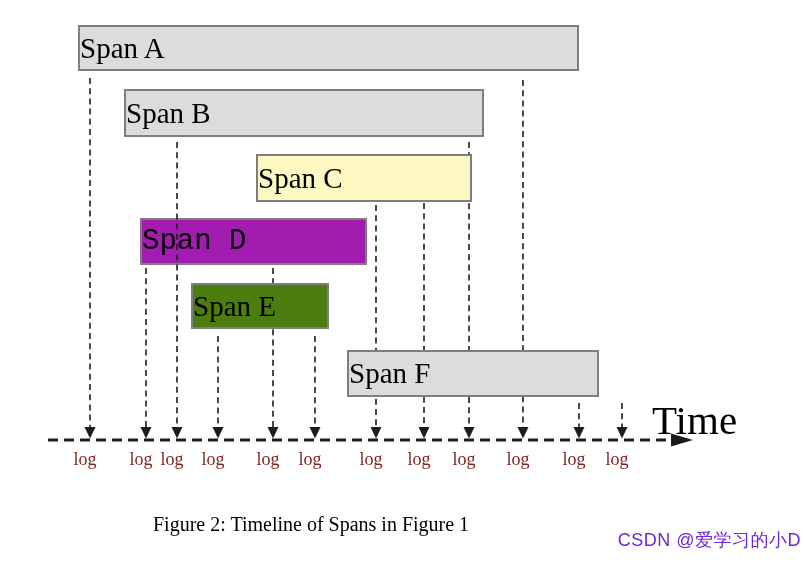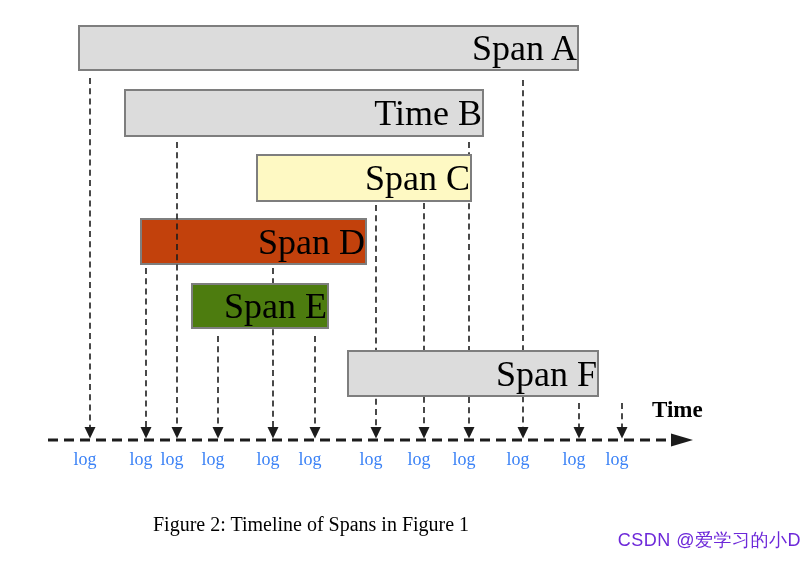--- a/index.html
+++ b/index.html
@@ -7,30 +7,30 @@
     position:relative;width:804px;height:562px;background:#ffffff;overflow:hidden;
     font-family:"Liberation Serif","DejaVu Serif",serif;
   }
   .layer{position:absolute;left:0;top:0;}
   #layer-back{z-index:1;}
   #layer-boxes{z-index:2;width:804px;height:562px;pointer-events:none;}
   #layer-front{z-index:3;}
   #layer-logs{z-index:4;width:804px;height:562px;pointer-events:none;}
   .span-box{
     position:absolute;box-sizing:border-box;
-    display:flex;align-items:center;justify-content:flex-end;
-    font-size:36px;color:#000;line-height:1;
+    display:flex;align-items:center;justify-content:flex-start;
+    font-size:29px;color:#000;line-height:1;
   }
   .log-label{
     position:absolute;transform:translateX(-50%);
-    font-size:18px;color:#3b82f6;line-height:1;white-space:nowrap;
+    font-size:18px;color:#7f1d1d;line-height:1;white-space:nowrap;
   }
   .time-label{
     position:absolute;left:652px;top:396px;z-index:4;
-    font-size:23px;color:#000;line-height:1.2;font-weight:bold;
+    font-size:41px;color:#000;line-height:1.2;
   }
   .caption{
     position:absolute;left:153px;top:512px;z-index:4;
     font-size:20px;font-weight:normal;color:#000;line-height:1.2;white-space:nowrap;
   }
   .watermark{
     position:absolute;right:3px;top:531px;z-index:5;
     font-family:"Liberation Sans","DejaVu Sans",sans-serif;
     font-size:18px;color:#6d28d9;line-height:1;white-space:nowrap;letter-spacing:0.5px;
   }
@@ -63,26 +63,26 @@
       <line x1="622" y1="403" x2="622" y2="427" stroke="#1c1c1c" stroke-width="1.6" stroke-dasharray="6 4.2"></line>
       <polygon points="616.5,427 627.5,427 622,438.5" fill="#1c1c1c"></polygon>
       <line x1="48" y1="440" x2="671" y2="440" stroke="#1c1c1c" stroke-width="3.2" stroke-dasharray="10 6"></line>
       <polygon points="671,433.5 693,440 671,446.5" fill="#1c1c1c"></polygon>
     </svg>
   <div id="layer-boxes" class="layer">
       <div class="span-box" style="left: 78px; top: 25px; width: 501px; height: 46px; background: rgb(220, 220, 220); border: 2px solid rgb(126, 126, 126);">
         <span>Span A</span>
       </div>
       <div class="span-box" style="left: 124px; top: 89px; width: 360px; height: 48px; background: rgb(220, 220, 220); border: 2px solid rgb(126, 126, 126);">
-        <span>Time B</span>
+        <span>Span B</span>
       </div>
       <div class="span-box" style="left: 256px; top: 154px; width: 216px; height: 48px; background: #fef9c3; border: 2px solid rgb(126, 126, 126);">
         <span>Span C</span>
       </div>
-      <div class="span-box" style="left: 140px; top: 218px; width: 227px; height: 47px; background: #c2410c; border: 2px solid rgb(126, 126, 126);">
+      <div class="span-box" style="left: 140px; top: 218px; width: 227px; height: 47px; background: #a21caf; border: 2px solid rgb(126, 126, 126); font-family: Liberation Mono, monospace;">
         <span>Span D</span>
       </div>
       <div class="span-box" style="left: 191px; top: 283px; width: 138px; height: 46px; background: #4d7c0f; border: 2px solid rgb(126, 126, 126);">
         <span>Span E</span>
       </div>
       <div class="span-box" style="left: 347px; top: 350px; width: 252px; height: 47px; background: rgb(220, 220, 220); border: 2px solid rgb(126, 126, 126);">
         <span>Span F</span>
       </div>
     </div>
   <svg id="layer-front" class="layer" width="804" height="562">

